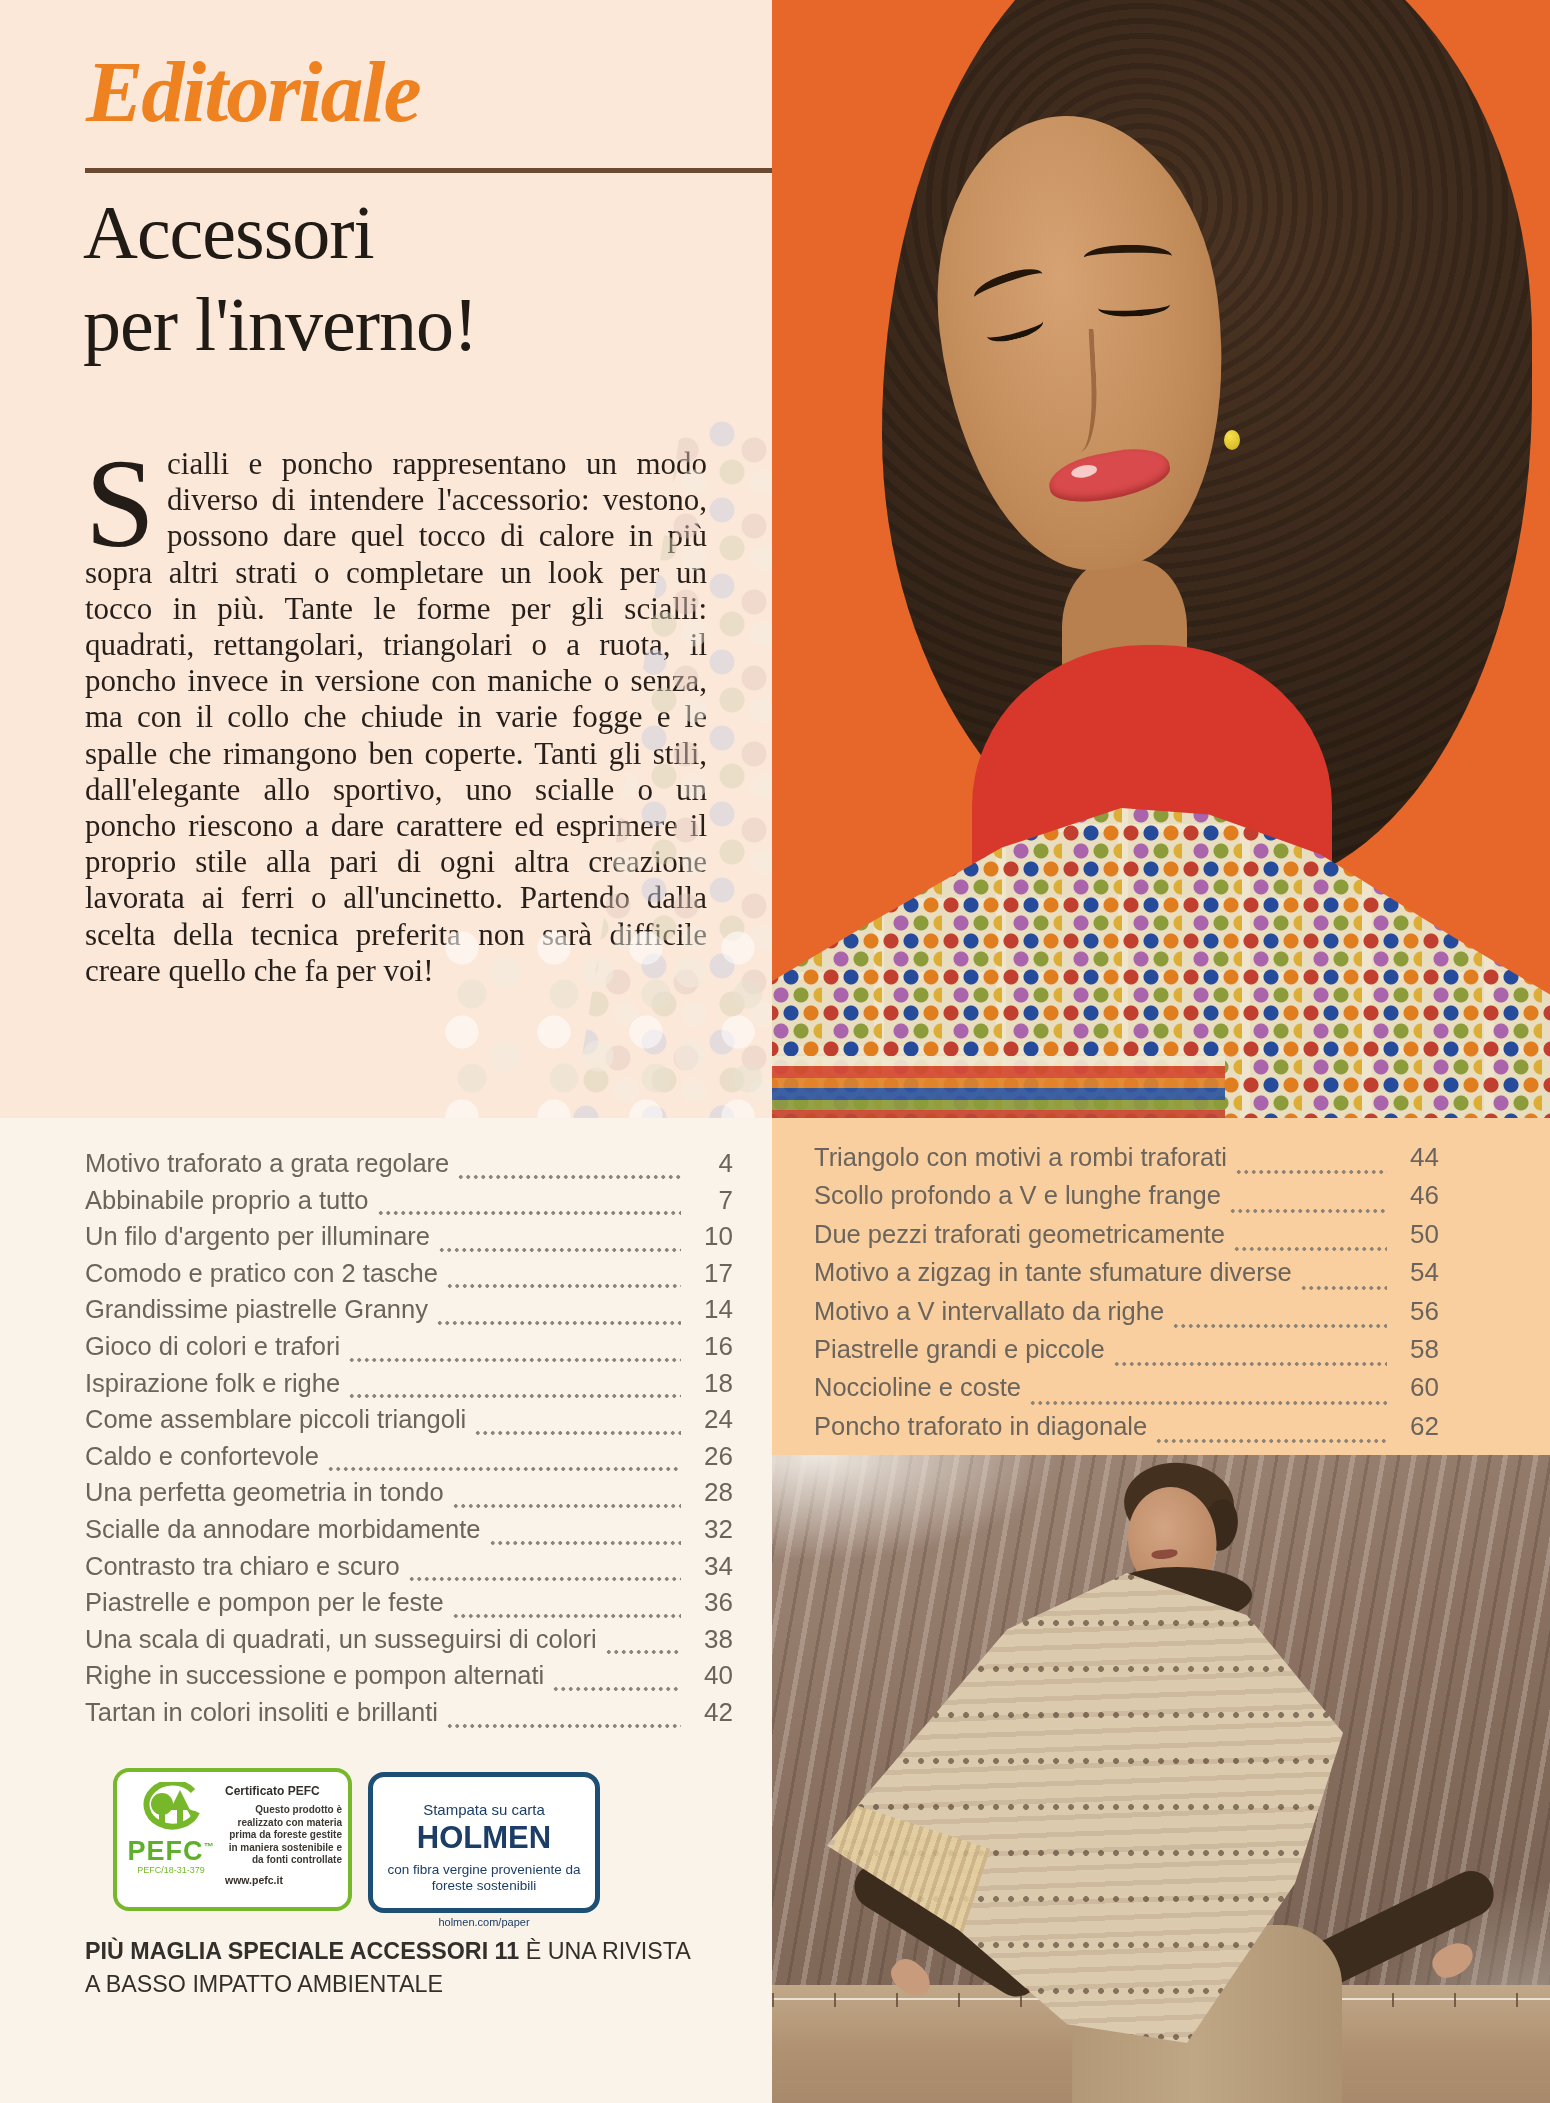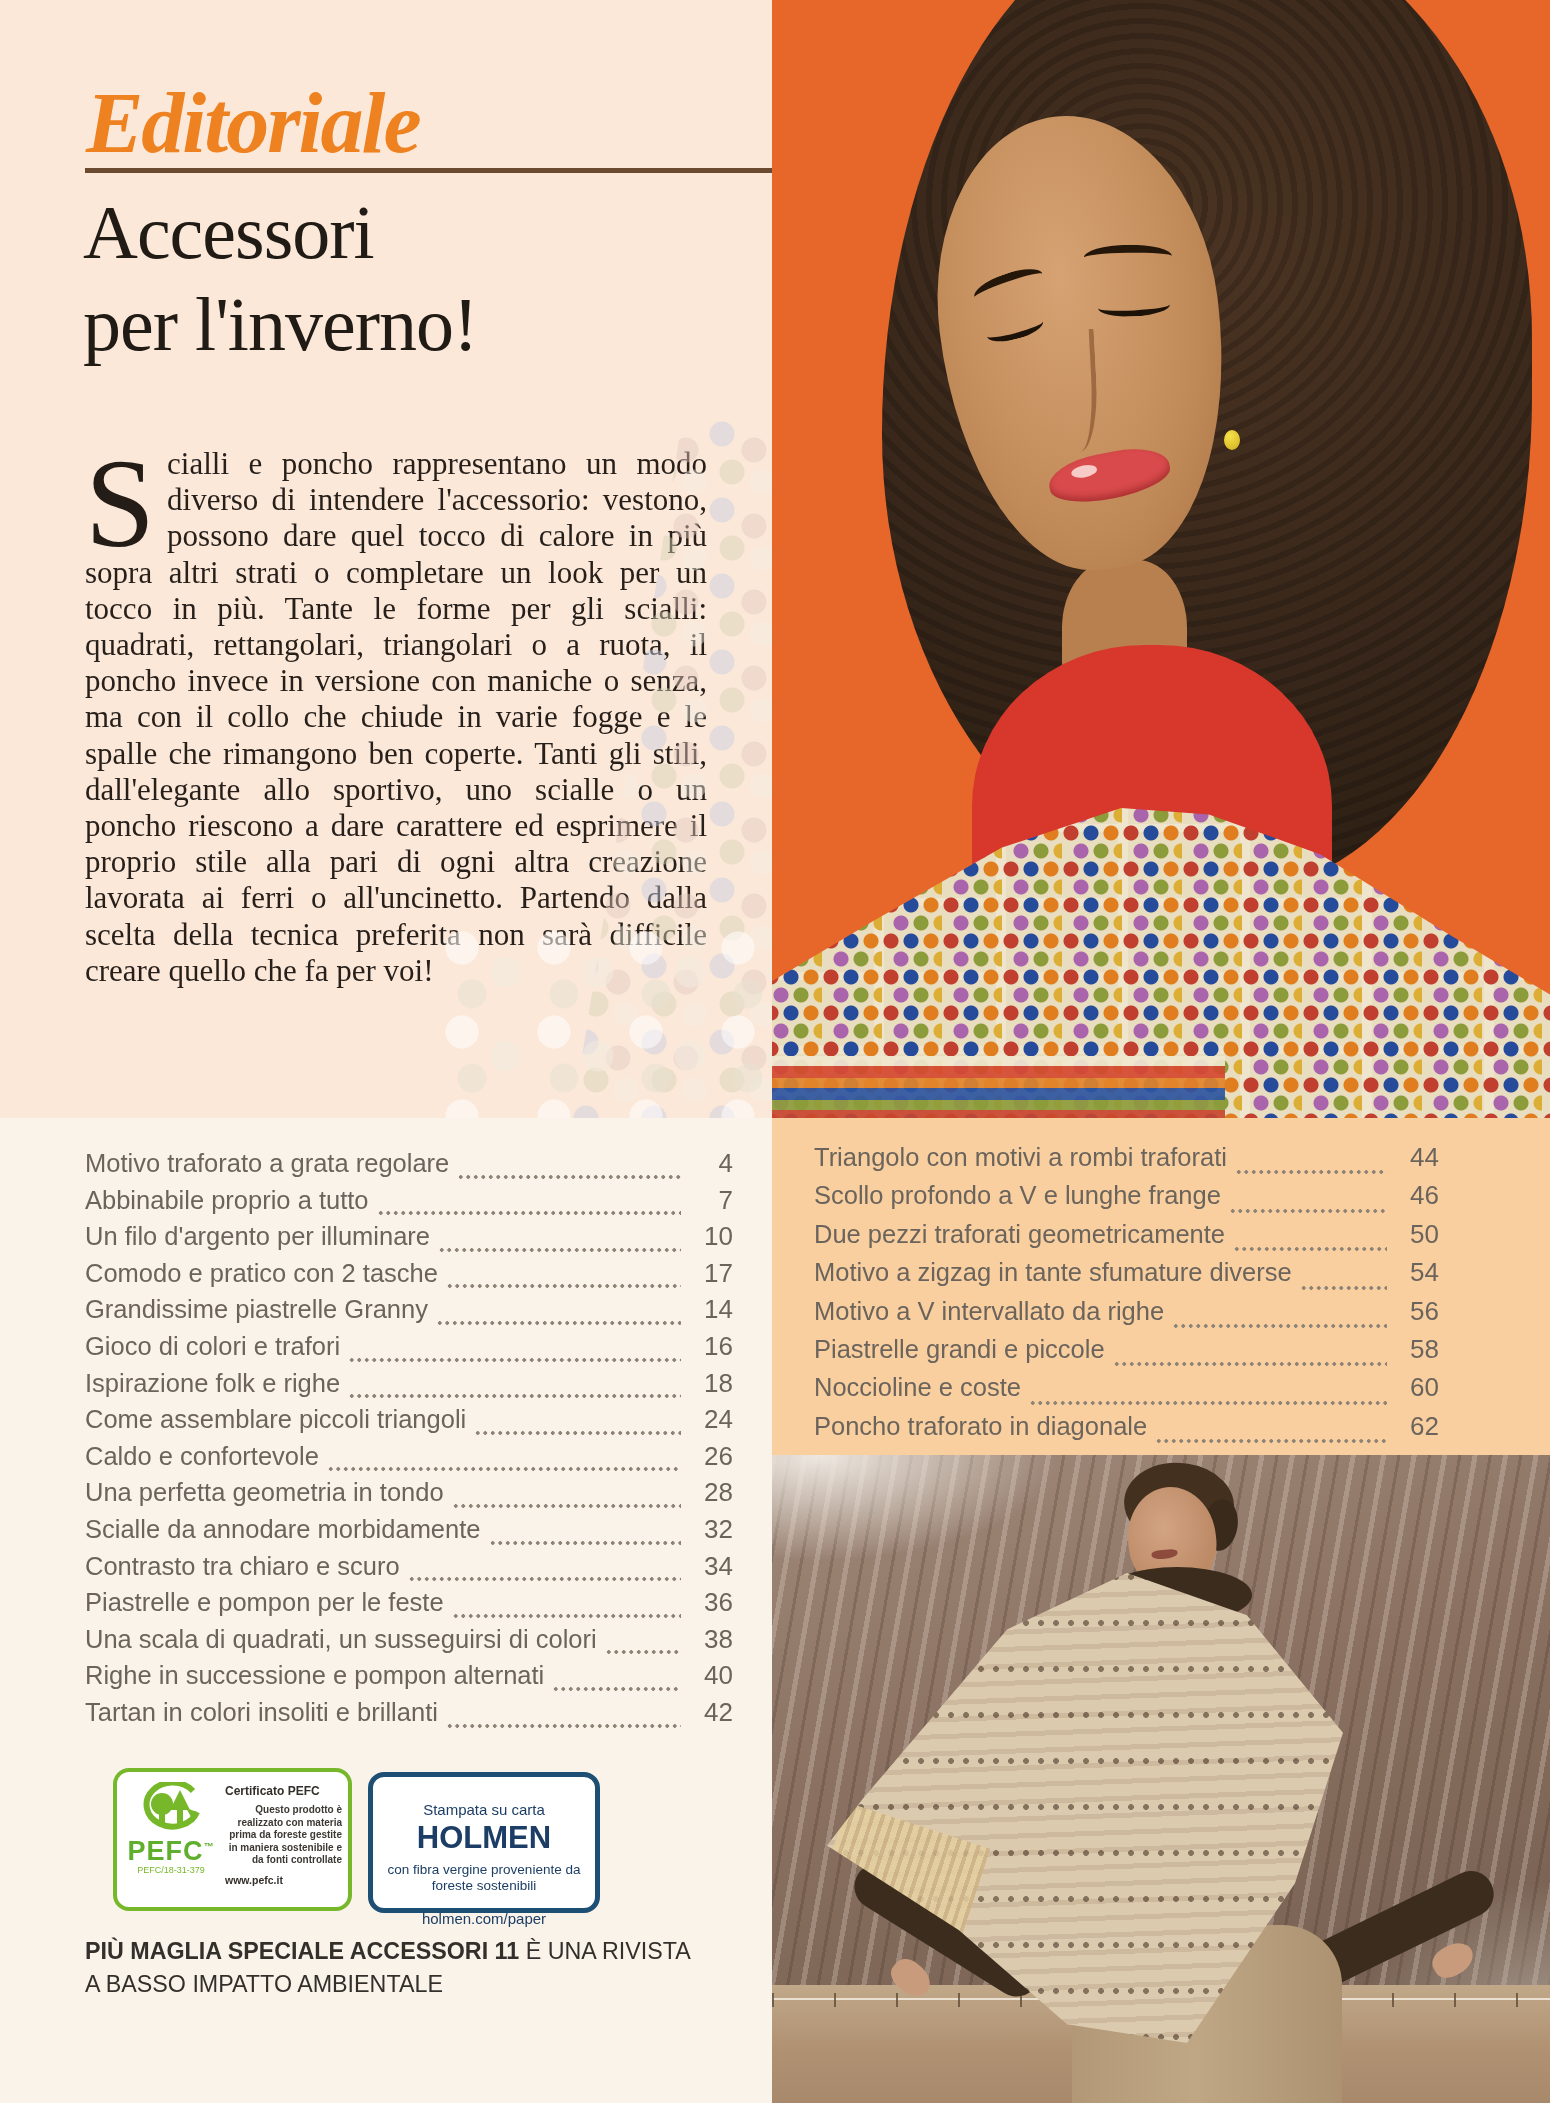--- a/index.html
+++ b/index.html
@@ -4,21 +4,21 @@
 <style>
   html,body{margin:0;padding:0;background:#ffffff;}
   .page{position:relative;width:1550px;height:2103px;overflow:hidden;
         font-family:"Liberation Sans",sans-serif;background:#faf3e9;}
 
   
   .editorial{position:absolute;left:0;top:0;width:772px;height:1118px;
              background:#fce8d9;overflow:hidden;}
   .masthead{position:absolute;left:86px;top:42px;
             font-family:"Liberation Serif",serif;font-style:italic;font-weight:700;
-            font-size:86px;letter-spacing:-2px;color:#ee8120;margin-top:31px;}
+            font-size:86px;letter-spacing:-2px;color:#ee8120;}
   .masthead-rule{position:absolute;left:85px;top:168px;width:687px;height:5px;background:#6b4a31;}
   .headline{position:absolute;left:83px;top:186px;margin:0;
             font-family:"Liberation Serif",serif;font-weight:400;
             font-size:76px;line-height:92px;color:#211b16;letter-spacing:-1px;}
   .bodycopy{position:absolute;left:85px;top:446px;width:622px;margin:0;
             font-family:"Liberation Serif",serif;font-size:31px;line-height:36.2px;
             color:#261f1a;text-align:justify;}
   .dropcap{float:left;font-size:126px;line-height:100px;padding:8px 12px 0 0;
            font-family:"Liberation Serif",serif;color:#241d17;}
   
@@ -112,21 +112,21 @@
   .pefc-text-col{flex:1;padding-left:6px;color:#332f2b;}
   .pefc-head{font-size:12px;font-weight:700;margin:4px 0 6px;}
   .pefc-body{font-size:10px;line-height:12.5px;font-weight:600;color:#3c3833;text-align:right;}
   .pefc-url{font-size:10.5px;font-weight:700;margin-top:7px;}
   .holmen-box{position:absolute;left:368px;top:654px;width:232px;height:141px;
             background:#ffffff;border:5px solid #1d4e74;border-radius:16px;
             box-sizing:border-box;text-align:center;color:#1c3e66;padding-top:24px;}
   .h-line1{font-size:15px;}
   .h-brand{font-size:31px;font-weight:700;letter-spacing:0;margin:2px 12px 6px;}
   .h-line2{font-size:13.5px;line-height:16px;padding:0 8px;}
-  .h-url{font-size:15px;margin-top:16px;}
+  .h-url{font-size:11px;margin-top:22px;}
 
   
   .footnote{position:absolute;left:85px;top:816px;color:#33302c;
             font-size:24px;line-height:33px;transform:scaleX(.97);transform-origin:left;}
   .fn-bold{font-weight:700;}
   .fn-reg{font-weight:400;}
 
   
   .toc-right{position:absolute;left:772px;top:1118px;width:778px;height:337px;
              background:#f9cf9f;overflow:hidden;}

